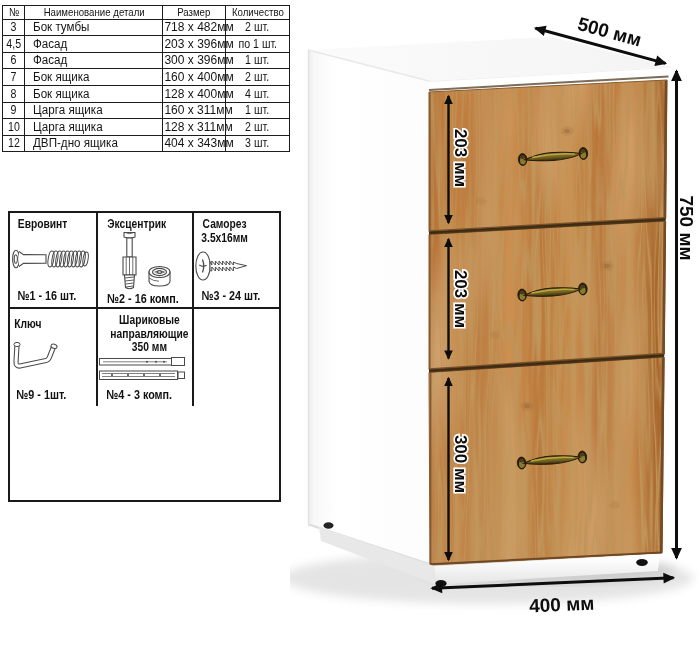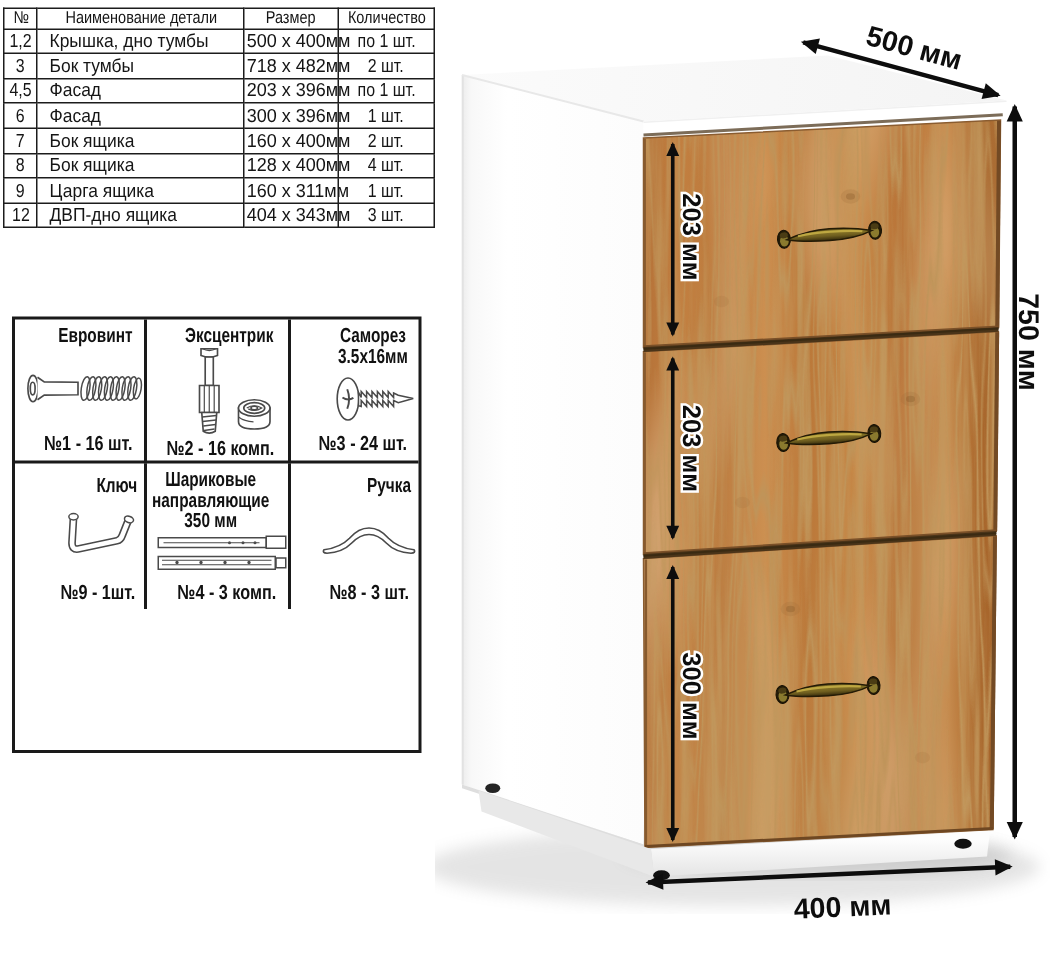--- a/index.html
+++ b/index.html
@@ -7,45 +7,39 @@
 table.parts td{border:1px solid #1c1c1c;padding:0;height:15.6px;line-height:1;white-space:nowrap;text-align:center;overflow:visible}
 table.parts td.nm{text-align:left;padding-left:8px}
 table.parts tr.hd td{height:12.6px;font-size:11.5px}
 table.parts span.t{display:inline-block;transform:scaleX(0.8);transform-origin:center center}
 table.parts td.nm span.t{transform:scaleX(0.93);transform-origin:left center}
 table.parts td.no span.t{transform:scaleX(0.85)}
 table.parts td.sz span.t{transform:scaleX(0.96)}
 table.parts td.qt span.t{transform:scaleX(0.85)}
 table.parts tr.hd span.t{transform:scaleX(0.84);transform-origin:center center}
 .grid{position:absolute;left:8px;top:211px;width:269px;height:287px;border:2px solid #1a1a1a;display:grid;grid-template-columns:88px 96px 85px;grid-template-rows:96px 97px 94px}
-.cell{border-right:2px solid #1a1a1a;border-bottom:2px solid #1a1a1a;display:flex;flex-direction:column;align-items:flex-end;justify-content:space-between;overflow:hidden}
+.cell{border-right:2px solid #1a1a1a;border-bottom:2px solid #1a1a1a;display:flex;flex-direction:column;align-items:flex-start;justify-content:space-between;overflow:hidden}
 .cell.lastc{border-right:none}
 .cell.lastr{border-bottom:none}
 .ct{font-weight:bold;font-size:13.5px;line-height:1;text-align:center;margin-top:4px;transform:scaleX(0.76);transform-origin:center top;white-space:nowrap}
 .cq{font-weight:bold;font-size:13.5px;margin-bottom:4px;transform:scaleX(0.8);transform-origin:center bottom;white-space:nowrap}
 .cic{flex:1;display:flex;align-items:center;justify-content:center}
 svg.cab{position:absolute;left:290px;top:0;width:410px;height:648px}
 </style></head>
 <body>
 
 <table class="parts">
 <tbody>
       <tr class="hd">
         <td style="width:20px"><span class="t">№</span></td>
         <td style="width:128px"><span class="t">Наименование детали</span></td>
         <td style="width:58px"><span class="t">Размер</span></td>
         <td style="width:59px"><span class="t">Количество</span></td>
       </tr>
 <tr>
-        <td class="no"><span class="t">1,2</span></td>
-        <td class="nm"><span class="t">Крышка, дно тумбы</span></td>
-        <td class="sz"><span class="t">500 х 400мм</span></td>
-        <td class="qt"><span class="t">по 1 шт.</span></td>
-      </tr>
-<tr>
         <td class="no"><span class="t">3</span></td>
         <td class="nm"><span class="t">Бок тумбы</span></td>
         <td class="sz"><span class="t">718 х 482мм</span></td>
         <td class="qt"><span class="t">2 шт.</span></td>
       </tr>
 <tr>
         <td class="no"><span class="t">4,5</span></td>
         <td class="nm"><span class="t">Фасад</span></td>
         <td class="sz"><span class="t">203 х 396мм</span></td>
         <td class="qt"><span class="t">по 1 шт.</span></td>
@@ -66,20 +60,26 @@
         <td class="no"><span class="t">8</span></td>
         <td class="nm"><span class="t">Бок ящика</span></td>
         <td class="sz"><span class="t">128 х 400мм</span></td>
         <td class="qt"><span class="t">4 шт.</span></td>
       </tr>
 <tr>
         <td class="no"><span class="t">9</span></td>
         <td class="nm"><span class="t">Царга ящика</span></td>
         <td class="sz"><span class="t">160 х 311мм</span></td>
         <td class="qt"><span class="t">1 шт.</span></td>
+      </tr>
+<tr>
+        <td class="no"><span class="t">10</span></td>
+        <td class="nm"><span class="t">Царга ящика</span></td>
+        <td class="sz"><span class="t">128 х 311мм</span></td>
+        <td class="qt"><span class="t">2 шт.</span></td>
       </tr>
 <tr>
         <td class="no"><span class="t">12</span></td>
         <td class="nm"><span class="t">ДВП-дно ящика</span></td>
         <td class="sz"><span class="t">404 х 343мм</span></td>
         <td class="qt"><span class="t">3 шт.</span></td>
       </tr>
 </tbody>
   </table>
 
@@ -176,29 +176,20 @@
 <rect x="80" y="16" width="6.5" height="6.5" fill="#fff"></rect>
 <circle cx="14" cy="19" r="1.1" fill="#4a4a4a" stroke="none"></circle>
           <circle cx="30" cy="19" r="1.1" fill="#4a4a4a" stroke="none"></circle>
           <circle cx="46" cy="19" r="1.1" fill="#4a4a4a" stroke="none"></circle>
           <circle cx="62" cy="19" r="1.1" fill="#4a4a4a" stroke="none"></circle>
 </svg>
       </div>
       <div class="cq">№4 - 3 комп.</div>
     </div>
 
-<div class="cell lastc lastr">
-      <div class="ct" style="margin-top:8px">Ручка</div>
-      <div class="cic">
-        <svg width="66" height="24" viewBox="0 0 66 24" fill="none" stroke="#4a4a4a" stroke-width="1.1">
-<path d="M3,19.5 Q14,18 20,11.8 Q26,5 33,5 Q40,5 46,11.8 Q52,18 63,19.5 Q64.5,21.5 61,21.8 Q50.5,21.2 44.5,15 Q39,9.3 33,9.3 Q27,9.3 21.5,15 Q15.5,21.2 5,21.8 Q1.5,21.5 3,19.5 Z" fill="#fff"></path>
-</svg>
-      </div>
-      <div class="cq">№8 - 3 шт.</div>
-    </div>
 </div>
 
 <svg class="cab" viewBox="290 0 410 648">
 <defs>
 <linearGradient id="woodg" x1="429" y1="0" x2="667" y2="0" gradientUnits="userSpaceOnUse">
 <stop offset="0" stop-color="#b57238"></stop>
         <stop offset="0.1" stop-color="#c27f40"></stop>
         <stop offset="0.22" stop-color="#bc7a3d"></stop>
         <stop offset="0.34" stop-color="#cc8f50"></stop>
         <stop offset="0.46" stop-color="#bb7839"></stop>

